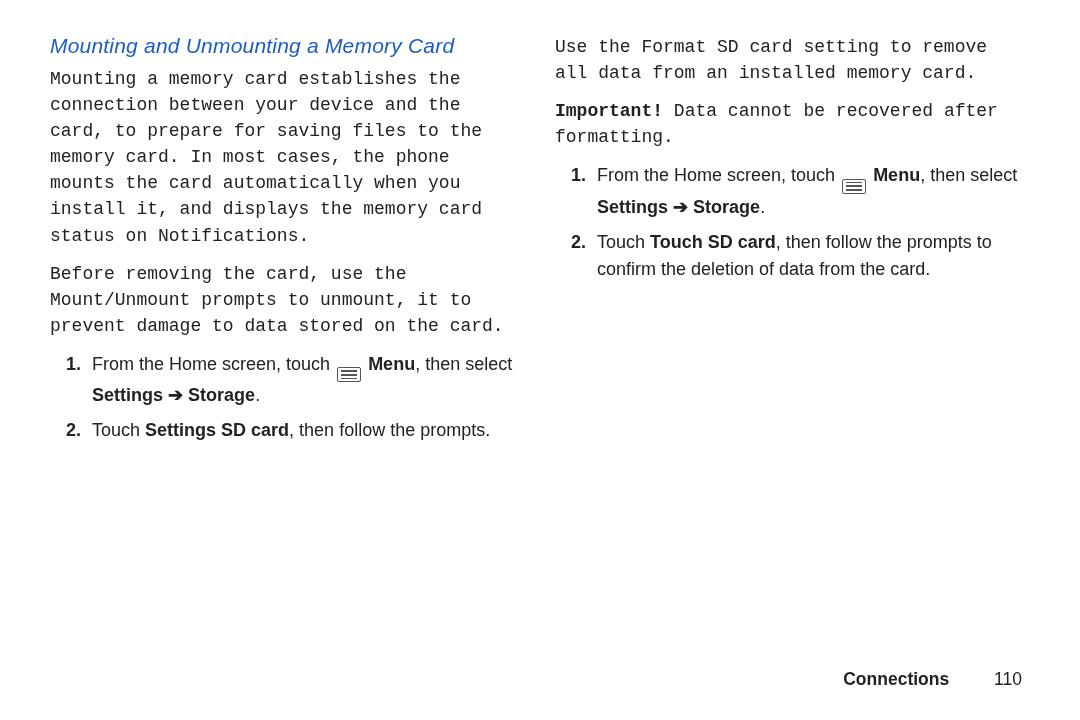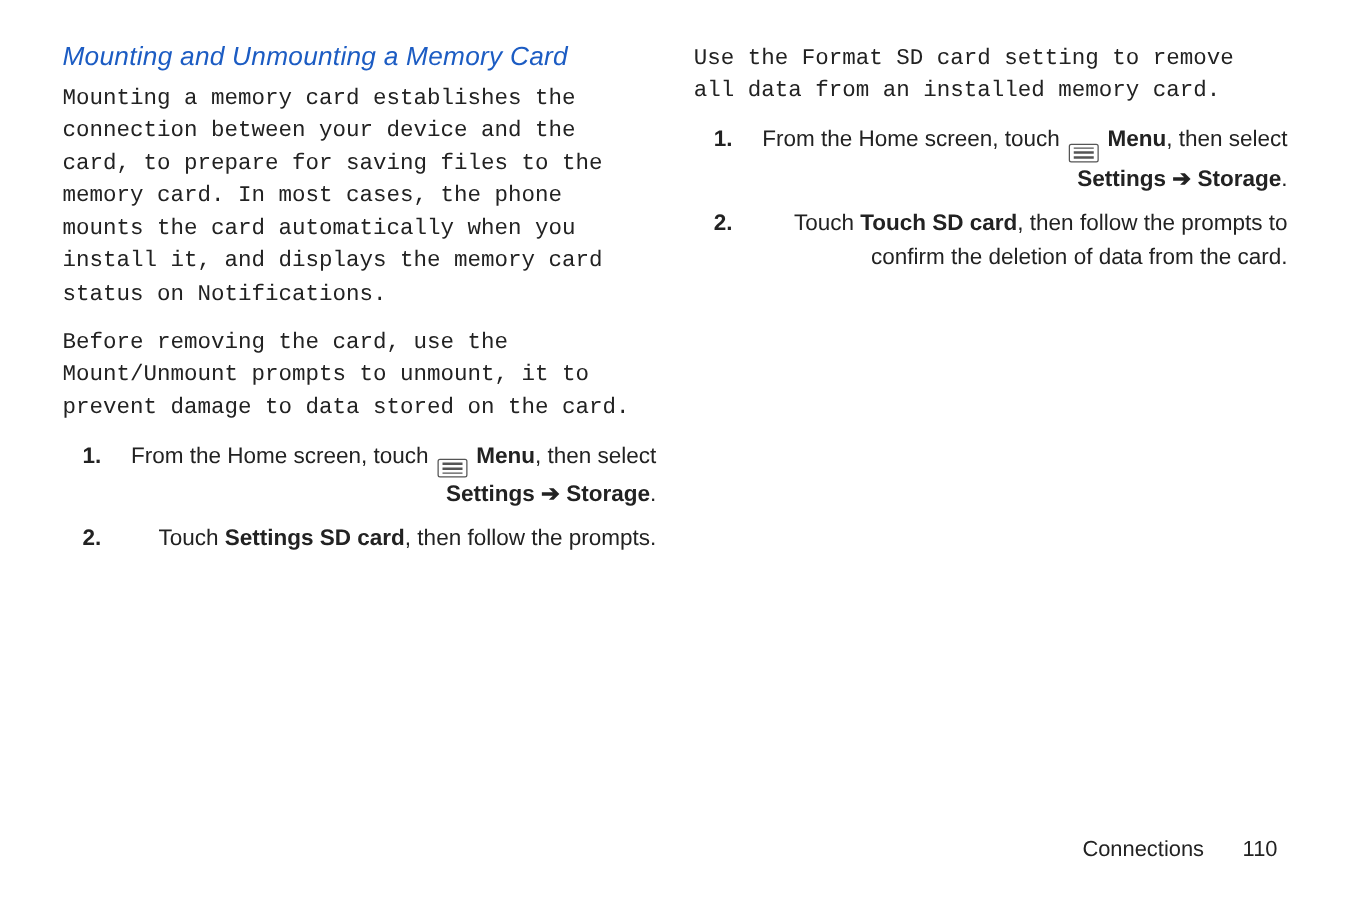--- a/index.html
+++ b/index.html
@@ -47,21 +47,20 @@
       font-family: Liberation Mono, monospace;
     }
     ol.steps {
       margin: 4px 0 0 0;
       padding-left: 36px;
     }
     ol.steps > li {
       padding-left: 6px;
       margin-bottom: 8px;
       line-height: 1.5;
-      text-align: right;
     }
     ol.steps > li::marker {
       font-weight: 700;
     }
     .bold { font-weight: 700; }
     .arrow { font-weight: 700; }
     .icon-menu {
       display: inline-flex;
       vertical-align: -2px;
       align-items: center;
@@ -86,21 +85,21 @@
       height: 1.6px;
       background: var(--icon-gray);
     }
     .footer {
       position: absolute;
       right: 58px;
       bottom: 30px;
       font-size: 17.5px;
       color: var(--text-black);
     }
-    .footer .chap { margin-right: 26px; }
+    .footer .chap { margin-right: 40px; font-weight: bold; }
   </style>
 </head>
 <body>
 
 <div class="page">
 
   <div class="col">
     <h2 class="section-title">Mounting and Unmounting a Memory Card</h2>
 
     <p class="para">Mounting a memory card establishes the connection between your device and the card, to prepare for saving files to the memory card. In most cases, the phone mounts the card automatically when you install it, and displays the memory card status on Notifications.</p>
@@ -122,20 +121,23 @@
       <li>
         <span>Touch </span><span class="bold">Settings SD card</span><span>, then follow the prompts.</span>
       </li>
     </ol>
   </div>
 
   <div class="col">
 
     <p class="para">Use the Format SD card setting to remove all data from an installed memory card.</p>
 
+    <p class="para">
+      <span class="bold">Important!</span><span> Data cannot be recovered after formatting.</span>
+    </p>
 
     <ol class="steps">
       <li>
         <span>From the Home screen, touch </span><span class="icon-menu">
             <span class="bars">
               <span></span>
               <span></span>
               <span></span>
             </span>
           </span>

